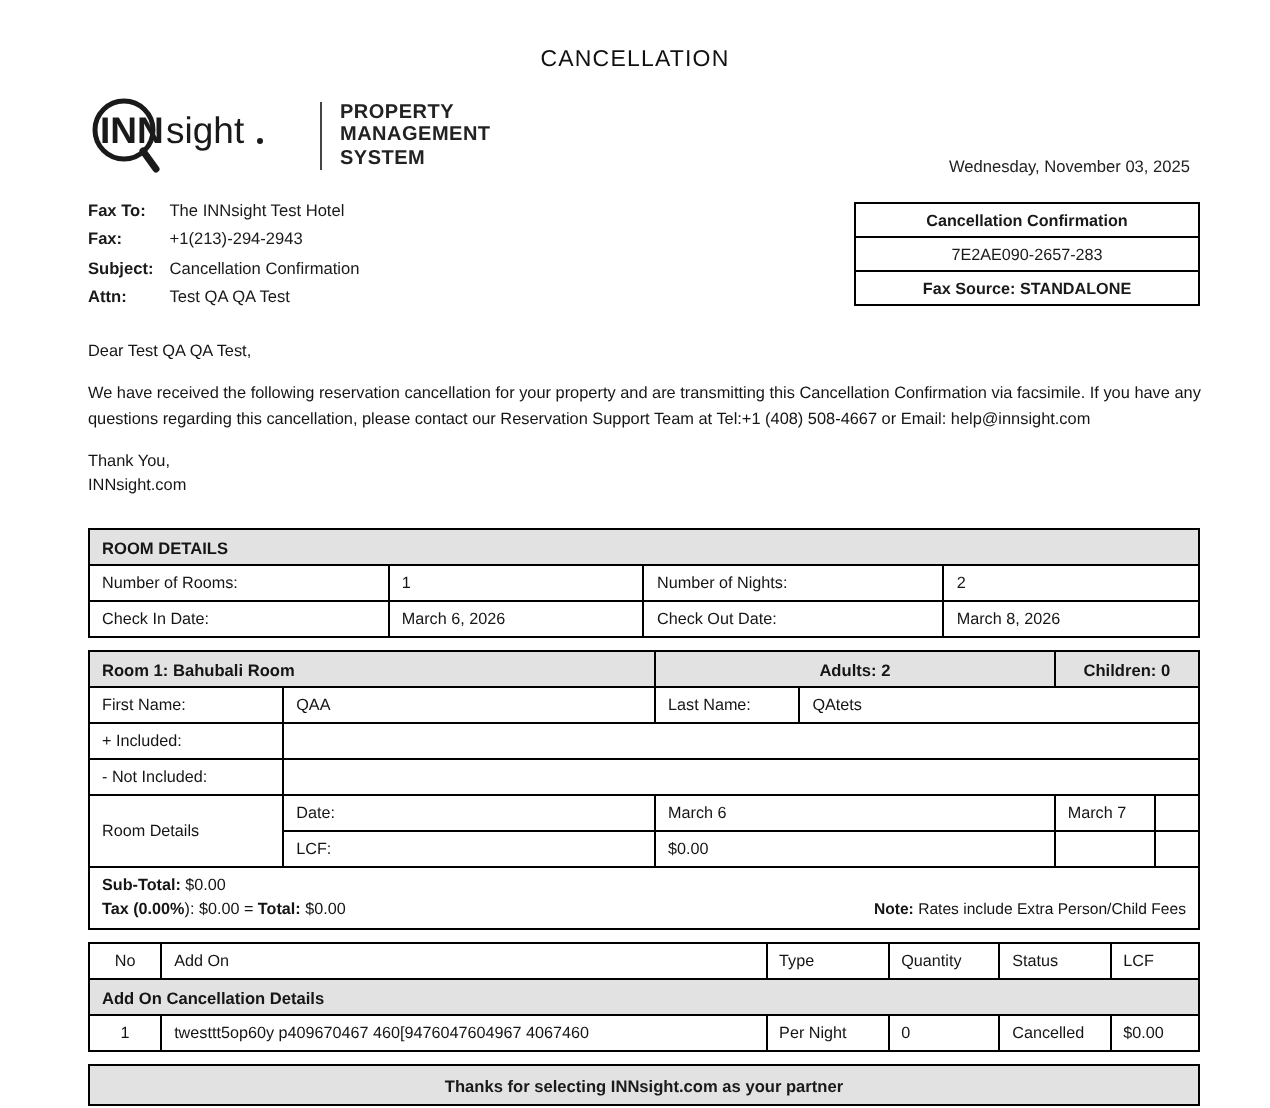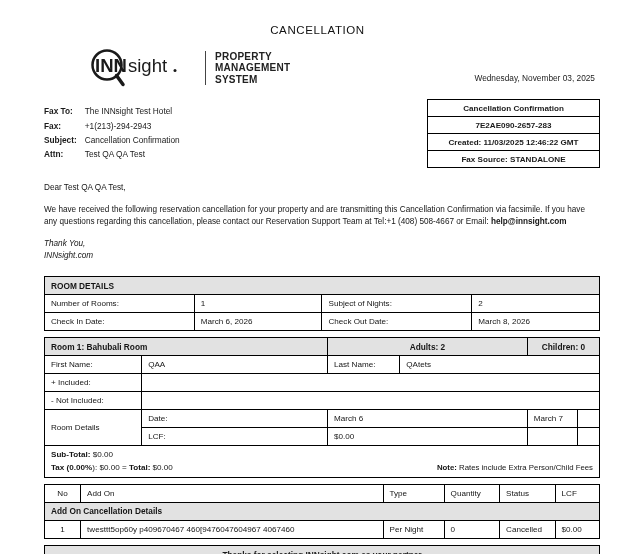--- a/index.html
+++ b/index.html
@@ -26,24 +26,23 @@
     text-align: center;
     font-size: 11.5px;
     letter-spacing: 0.6px;
     font-weight: 400;
     padding-top: 24px;
     color: #111;
   }
 
   .header-row {
     display: flex;
-    align-items: center;
+    align-items: flex-end;
     justify-content: space-between;
     padding: 12px 40px 0 42px;
-    margin-left: 45px;
   }
 
   .logo-block {
     display: flex;
     align-items: center;
   }
   .logo-mark {
     display: flex;
     align-items: center;
   }
@@ -91,32 +90,32 @@
   }
   .conf-box .cb-row {
     border-bottom: 1.3px solid #000;
     text-align: center;
     font-size: 8.1px;
     padding: 2.5px 2px;
     line-height: 11px;
   }
   .conf-box .cb-row:last-child { border-bottom: none; }
   .cb-bold { font-weight: bold; }
-  .cb-plain { font-weight: bold; }
+  .cb-plain { font-weight: normal; }
 
   
   .letter {
-    padding: 14px 36px 0 44px;
+    padding: 14px 20px 0 44px;
     font-size: 8.2px;
     line-height: 12.6px;
     color: #151515;
   }
   .letter p { margin: 0 0 9px 0; }
-  .letter p.tight { margin-bottom: 0; line-height: 11.8px; font-style: italic; }
-  .letter b { font-weight: bold; }
+  .letter p.tight { margin-bottom: 0; line-height: 11.8px; }
+  .letter b { font-weight: normal; }
 
   
   .tbl-wrap { padding: 0 35px 0 44px; }
   table.grid {
     width: 100%;
     border-collapse: collapse;
     table-layout: fixed;
     font-size: 8.1px;
   }
   table.grid td {
@@ -208,21 +207,20 @@
             <td class="lbl">Attn:</td>
             <td>Test QA QA Test</td>
           </tr>
         </tbody>
       </table>
     </div>
 
     <div class="conf-box">
       <div class="cb-row cb-bold">Cancellation Confirmation</div>
       <div class="cb-row cb-plain">7E2AE090-2657-283</div>
-      <div class="cb-row cb-bold">Created: 11/03/2025 12:46:22 GMT</div>
       <div class="cb-row cb-bold">Fax Source: STANDALONE</div>
     </div>
   </div>
 
   <div class="letter">
     <p>Dear Test QA QA Test,</p>
     <p><span>We have received the following reservation cancellation for your property and are transmitting this Cancellation Confirmation via facsimile. If you have any questions regarding this cancellation, please contact our Reservation Support Team at Tel:+1 (408) 508-4667 or Email:</span> <b>help@innsight.com</b></p>
     <p class="tight">
       <span>Thank You,</span><br>
       <span>INNsight.com</span>
@@ -237,21 +235,21 @@
           <col style="width:27%">
           <col style="width:23%">
       </colgroup>
       <tbody>
         <tr>
           <td class="sec-head" colspan="4">ROOM DETAILS</td>
         </tr>
         <tr>
           <td>Number of Rooms:</td>
           <td>1</td>
-          <td>Subject of Nights:</td>
+          <td>Number of Nights:</td>
           <td>2</td>
         </tr>
         <tr>
           <td>Check In Date:</td>
           <td>March 6, 2026</td>
           <td>Check Out Date:</td>
           <td>March 8, 2026</td>
         </tr>
       </tbody>
     </table>

